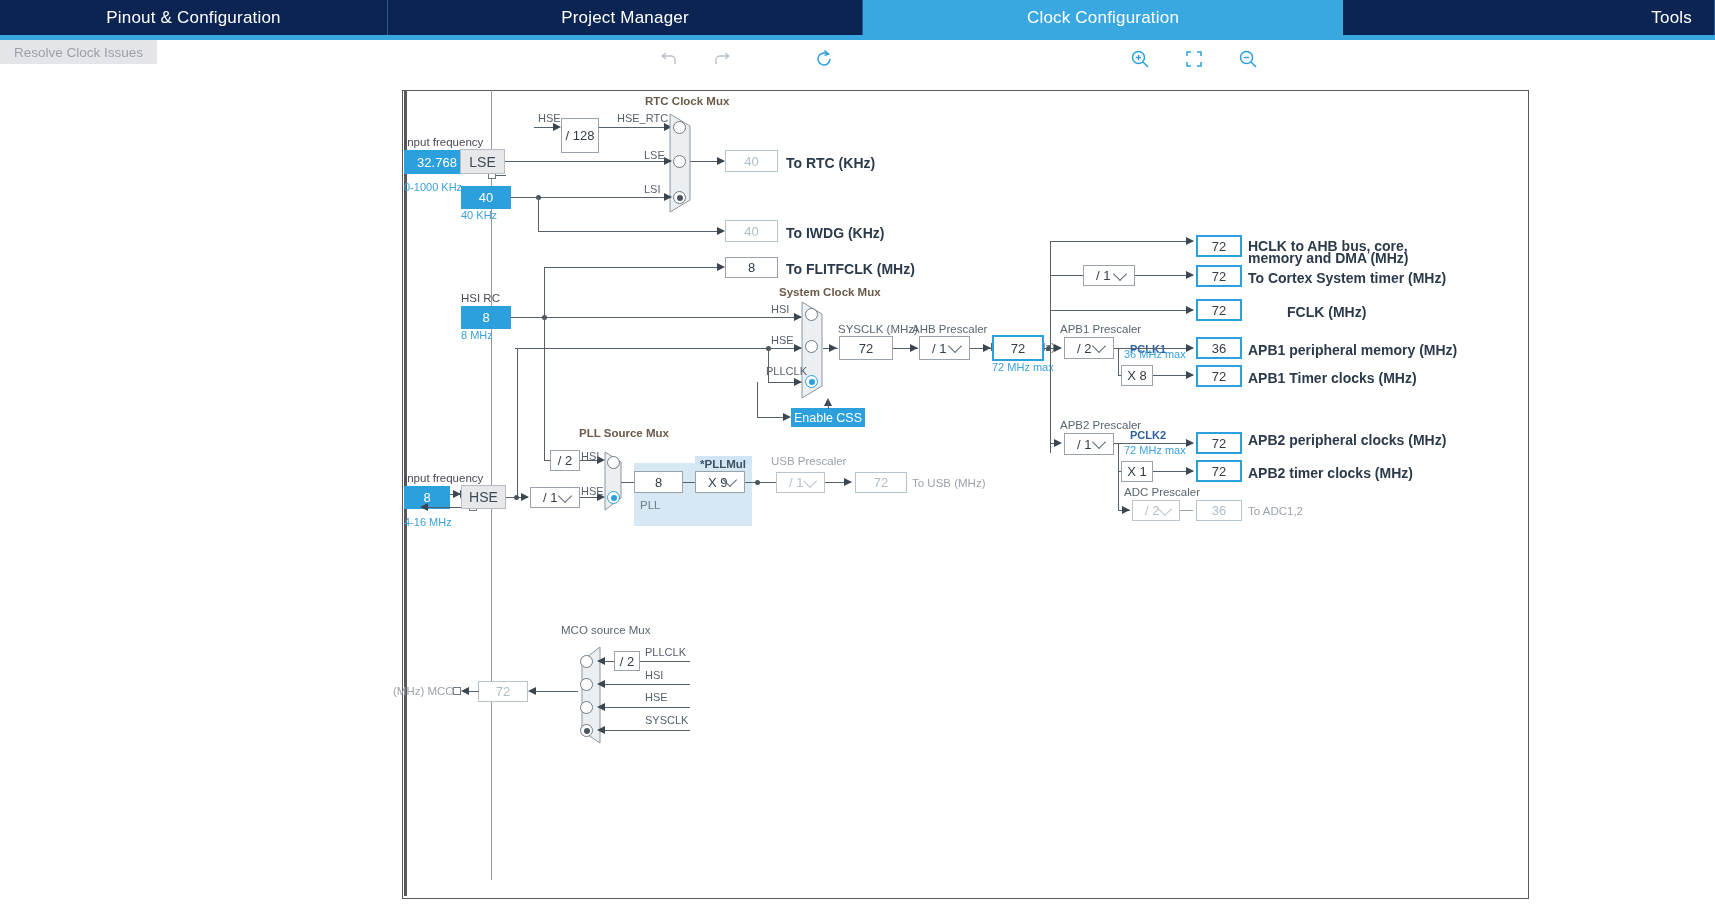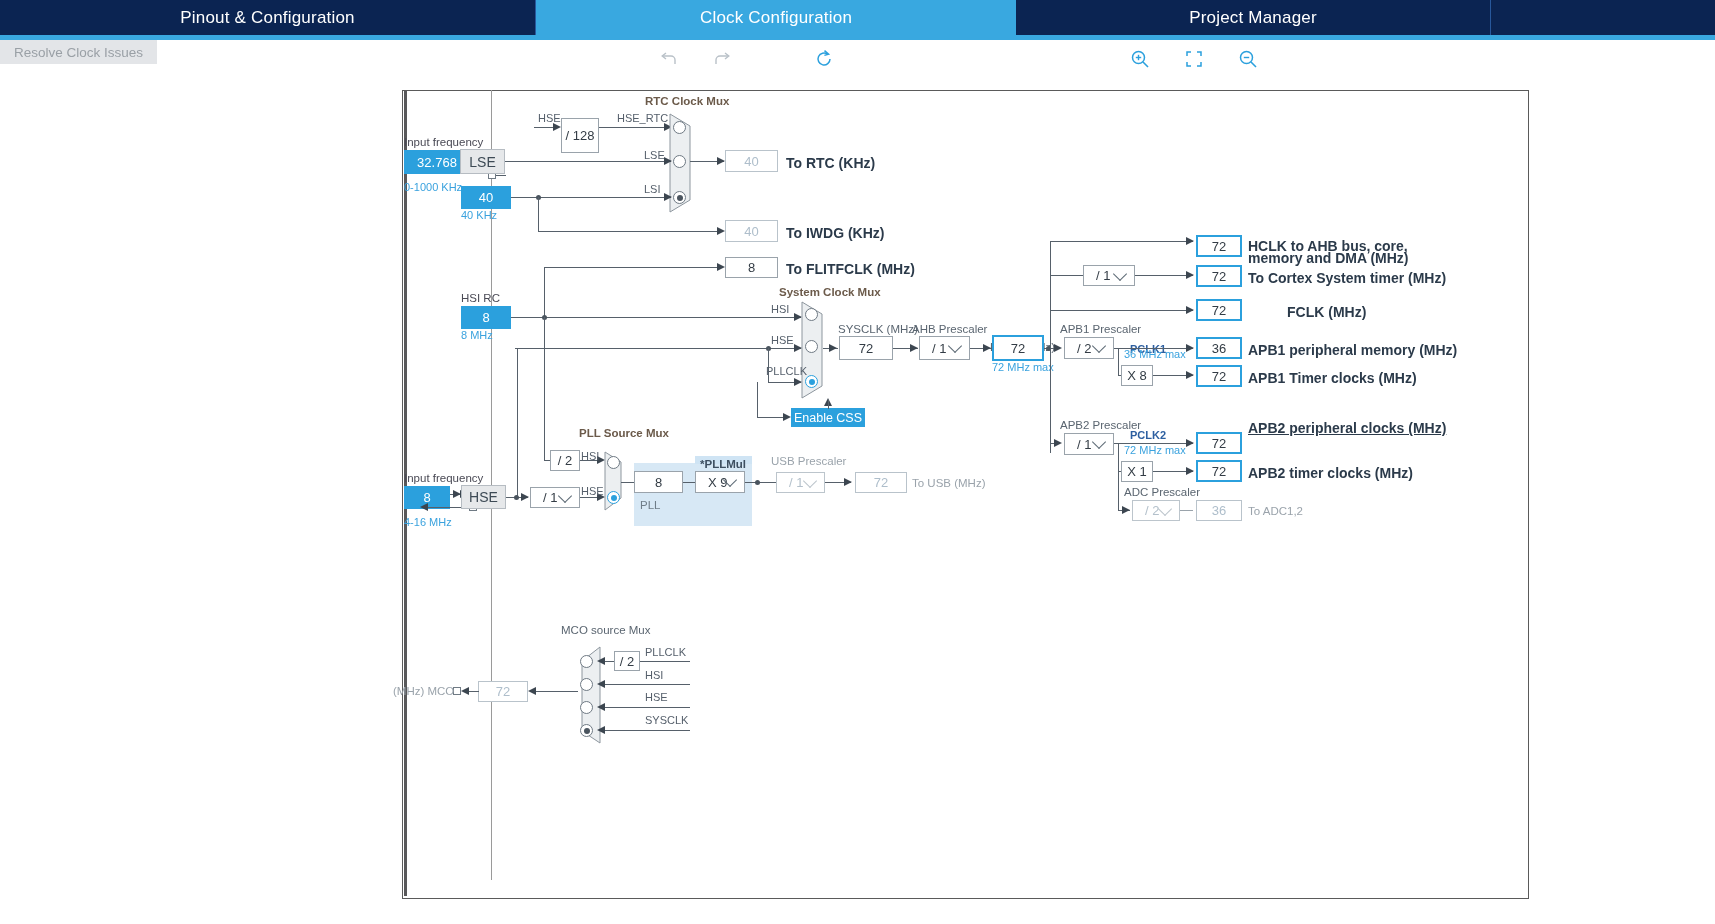--- a/index.html
+++ b/index.html
@@ -17,21 +17,21 @@
     position:absolute;left:0;top:0;width:1715px;height:35px;
     display:flex;align-items:stretch;background:#0b2452;
   }
   .tab{
     display:flex;align-items:center;justify-content:center;
     color:#ffffff;font-size:17px;letter-spacing:.2px;
     background:#0b2452;border-right:1px solid #28589c;
     box-sizing:border-box;
   }
   .tab.active{background:#39a8e0;border-right:none;}
-  #tab-pinout{width:536px;}
+  #tab-pinout{width:388px;}
   #tab-clock{width:480px;}
   #tab-project{width:475px;}
   #tab-tools{flex:1;justify-content:flex-end;padding-right:22px;}
   #tabstrip-underline{
     position:absolute;left:0;top:35px;width:1715px;height:5px;background:#39a8e0;
   }
 
   
   #toolbar{
     position:absolute;left:0;top:40px;width:1715px;height:38px;
@@ -148,25 +148,28 @@
   }
   svg{display:block;overflow:visible;}
 </style>
 </head>
 <body>
 
 <div id="tabbar">
   <div class="tab" id="tab-pinout">
     <span>Pinout &amp; Configuration</span>
   </div>
+  <div class="tab" id="tab-project">
+    <span>Project Manager</span>
+  </div>
   <div class="tab active" id="tab-clock">
     <span>Clock Configuration</span>
   </div>
-  <div class="tab" id="tab-project">
-    <span>Project Manager</span>
+  <div class="tab" id="tab-tools">
+    <span>Tools</span>
   </div>
 </div>
 <div id="tabstrip-underline"></div>
 
 <div id="toolbar">
 
   <div class="tb" id="tb-undo">
     <svg width="20" height="18" viewBox="0 0 20 18">
       <path d="M4 6 H12 a4 4 0 0 1 4 4 v4" fill="none" stroke="#b9c1c8" stroke-width="1.4"></path>
       <path d="M7 3 L3.2 6 L7 9" fill="none" stroke="#b9c1c8" stroke-width="1.4"></path>
@@ -387,21 +390,21 @@
 <div class="ar" style="left:1054px;top:439px;"></div>
 <div class="sel-box" style="left:1064px;top:433px;width:50px;height:22px;">
   <span>/ 1</span>
   <span class="chev"></span>
 </div>
 <div class="lbl-blue" style="left:1130px;top:429px;font-weight:bold;color:#2d5fa0;">PCLK2</div>
 <div class="w wh" style="left:1114px;top:443px;width:79px;"></div>
 <div class="ar" style="left:1186px;top:439px;"></div>
 <div class="lbl-blue" style="left:1124px;top:444px;">72 MHz max</div>
 <div class="box sel" style="left:1196px;top:432px;width:46px;height:22px;">72</div>
-<div class="lbl-b" style="left:1248px;top:420px;text-decoration:underline;">APB2 peripheral clocks (MHz)</div>
+<div class="lbl-b" style="left:1248px;top:432px;">APB2 peripheral clocks (MHz)</div>
 
 <div class="w wv" style="left:1118px;top:443px;height:29px;"></div>
 <div class="w wh" style="left:1118px;top:471px;width:7px;"></div>
 <div class="box" style="left:1121px;top:461px;width:32px;height:21px;">X 1</div>
 <div class="w wh" style="left:1153px;top:471px;width:40px;"></div>
 <div class="ar" style="left:1186px;top:467px;"></div>
 <div class="box sel" style="left:1196px;top:460px;width:46px;height:22px;">72</div>
 <div class="lbl-b" style="left:1248px;top:465px;">APB2 timer clocks (MHz)</div>
 
 <div class="lbl-head" style="left:1124px;top:486px;">ADC Prescaler</div>

